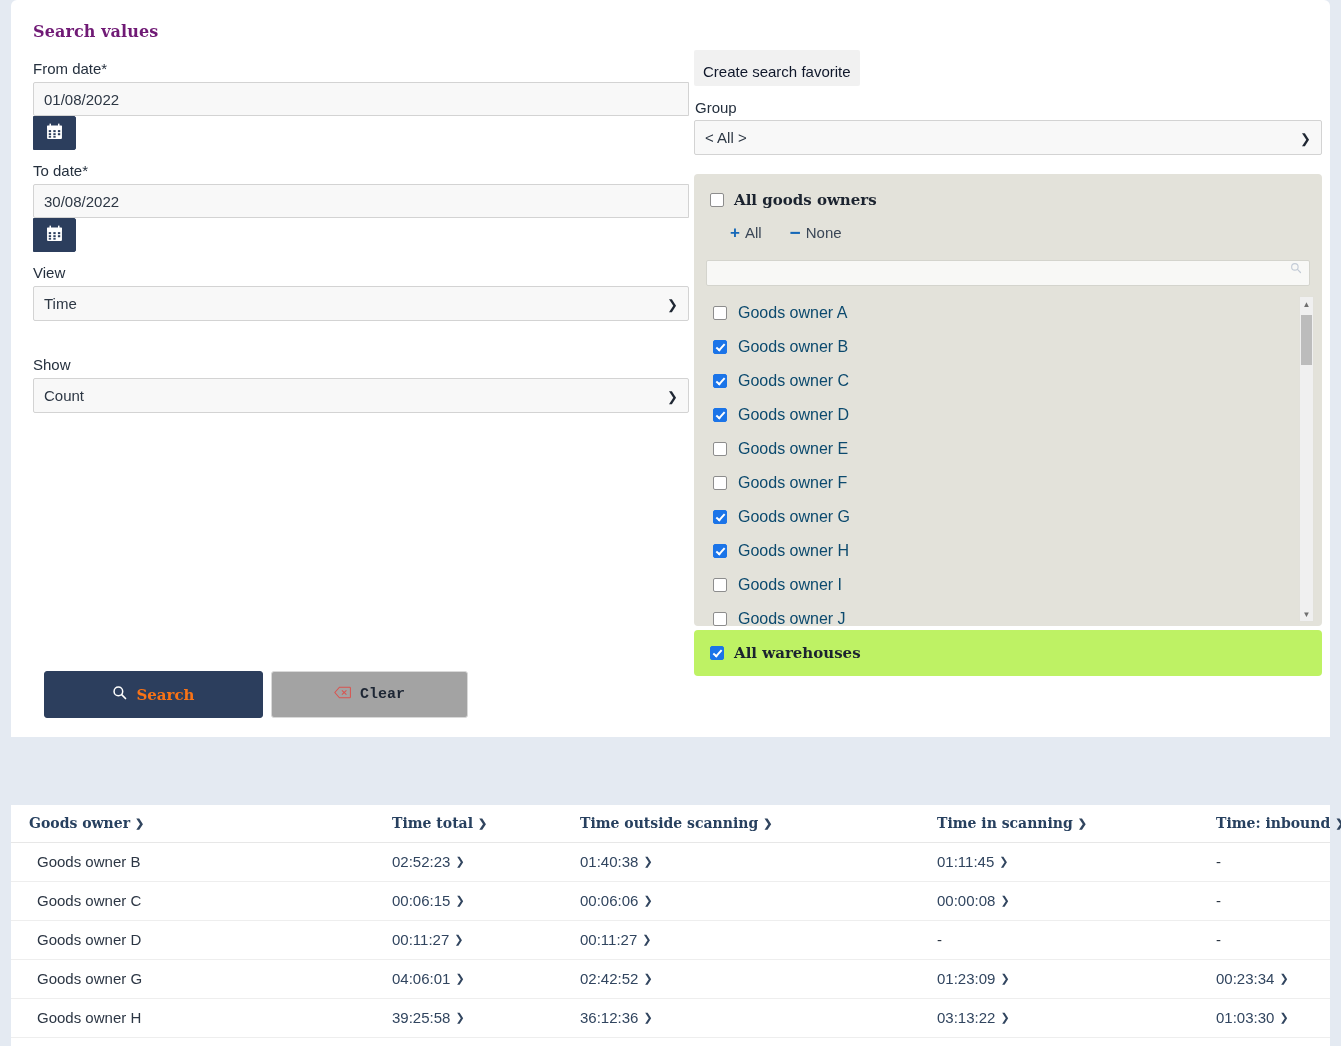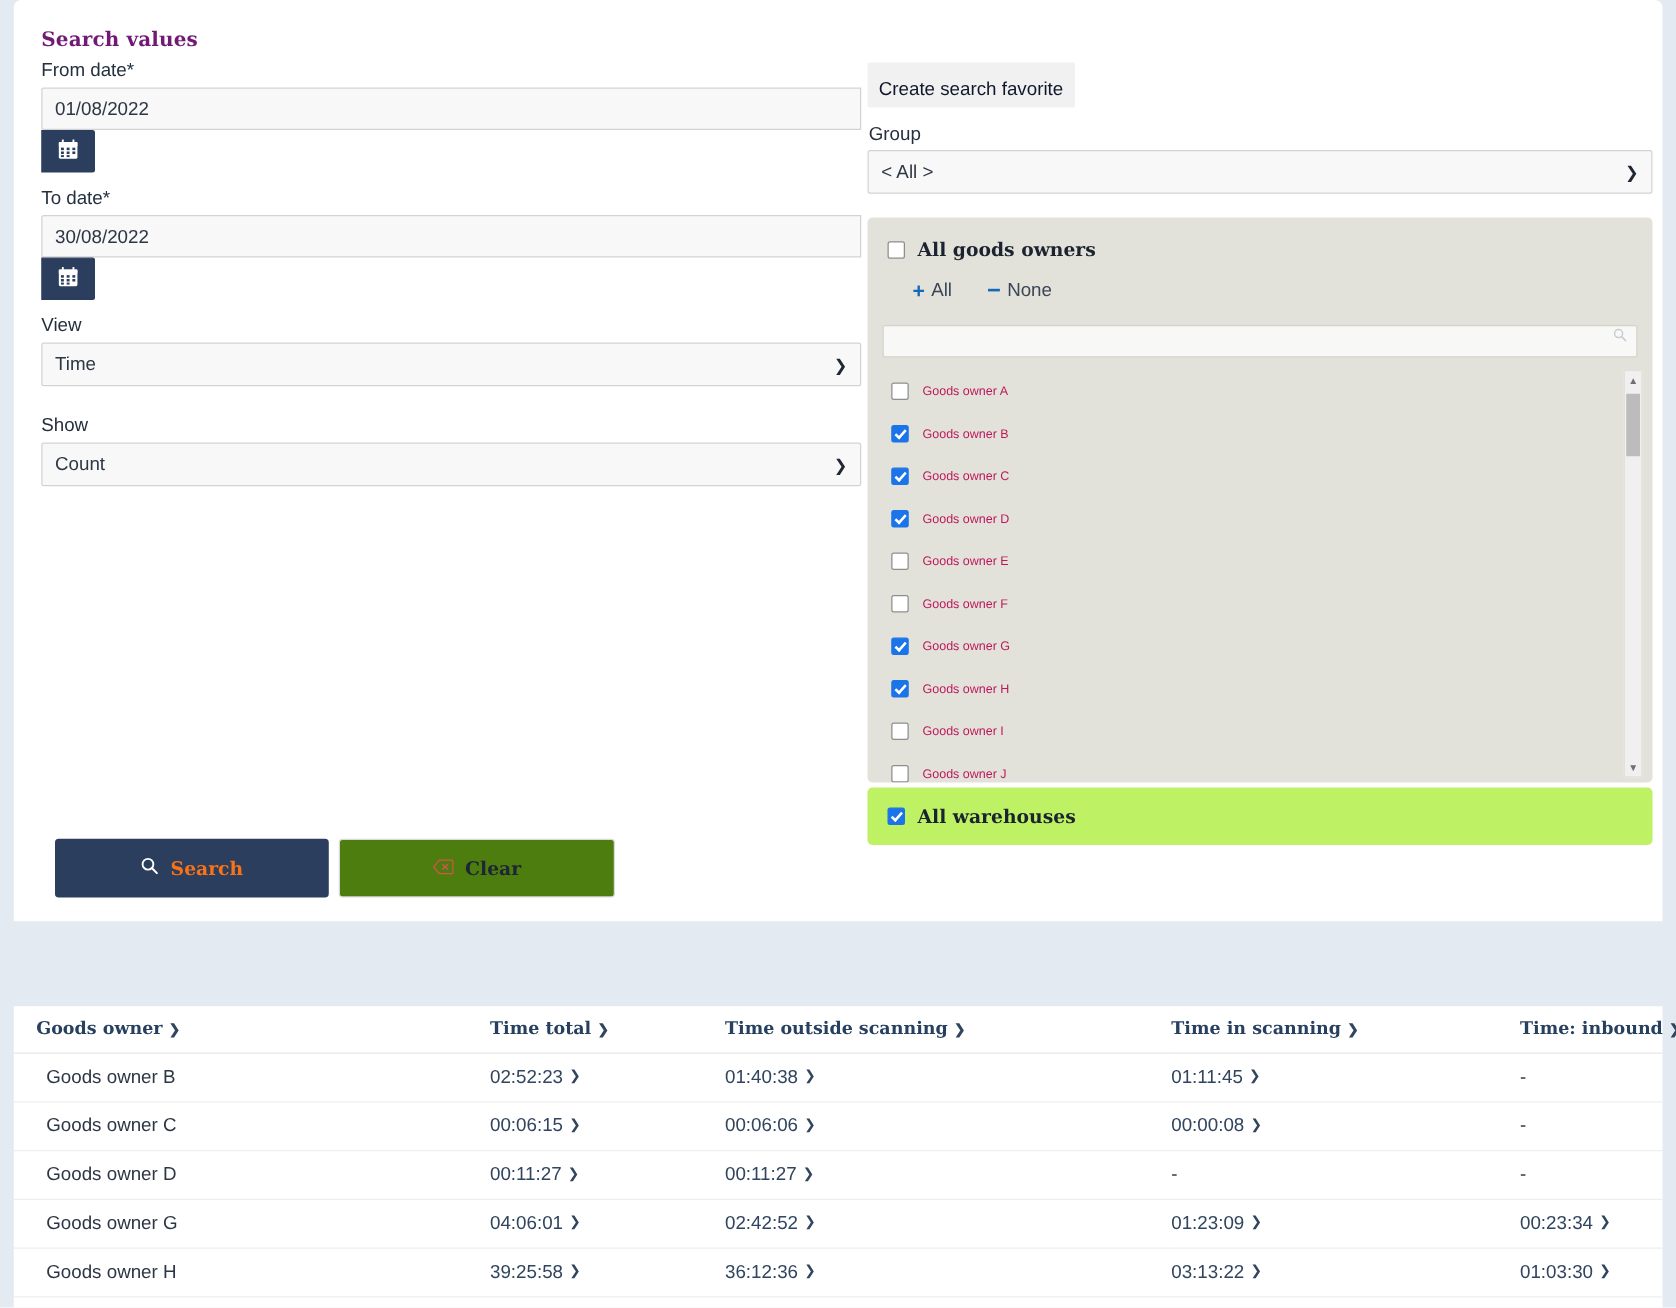--- a/index.html
+++ b/index.html
@@ -38,21 +38,21 @@
   }
 
   
   .left-col { position: absolute; left: 22px; top: 48px; width: 656px; }
   .field-label {
     font-size: 15px;
     color: #25303e;
     margin: 0 0 4px 0;
     line-height: 18px;
   }
-  .field-row { margin-bottom: 12px; position: relative; }
+  .field-row { margin-bottom: 12px; position: relative; margin-top: 12px; }
   .date-wrap { display: flex; align-items: stretch; flex-direction: column; }
   .txt-input {
     flex: 1 1 auto;
     height: 34px;
     box-sizing: border-box;
     border: 1px solid #d3d3d3;
     background: #f8f8f8;
     font-family: "Liberation Sans", sans-serif;
     font-size: 15px;
     color: #2d3744;
@@ -106,21 +106,21 @@
     align-items: center;
     justify-content: center;
     gap: 9px;
     font-family: "DejaVu Serif", serif;
     font-size: 15px;
     font-weight: bold;
     cursor: pointer;
     box-sizing: border-box;
   }
   .btn-search { width: 219px; background: #2c3e5d; border: 1px solid #2c3e5d; color: #f97316; }
-  .btn-clear  { width: 221px; background: #4d7c0f; border: 1px solid #d9d9d9; color: #1d2634; }
+  .btn-clear  { width: 197px; background: #a3a3a3; border: 1px solid #d9d9d9; color: #1d2634; font-family: Liberation Mono, monospace; }
 
   
   .right-col { position: absolute; left: 683px; top: 50px; width: 628px; }
   .fav-chip {
     display: inline-block;
     background: #f1f1f1;
     color: #0f172a;
     font-size: 15px;
     padding: 13px 9px 6px 9px;
     border: none;
@@ -203,21 +203,21 @@
     overflow: hidden;
   }
   .owner-row {
     display: flex;
     align-items: center;
     gap: 11px;
     height: 34px;
     padding-left: 19px;
     cursor: pointer;
   }
-  .owner-name { font-size: 10px; color: #be185d; }
+  .owner-name { font-size: 16px; color: #0c4a6e; }
 
   .vscroll {
     position: absolute;
     right: 8px; top: 0;
     width: 15px; height: 326px;
     background: #f0f0f0;
     border: 1px solid #e2e1da;
     box-sizing: border-box;
   }
   .vscroll .arrow {

